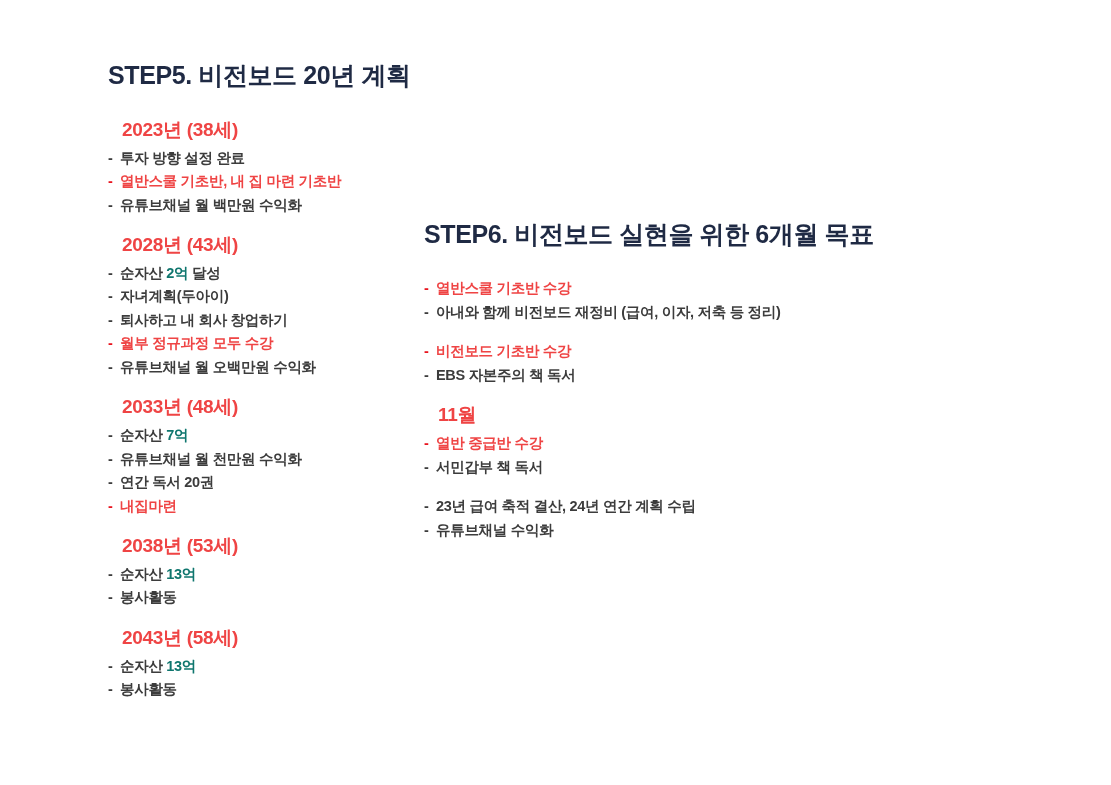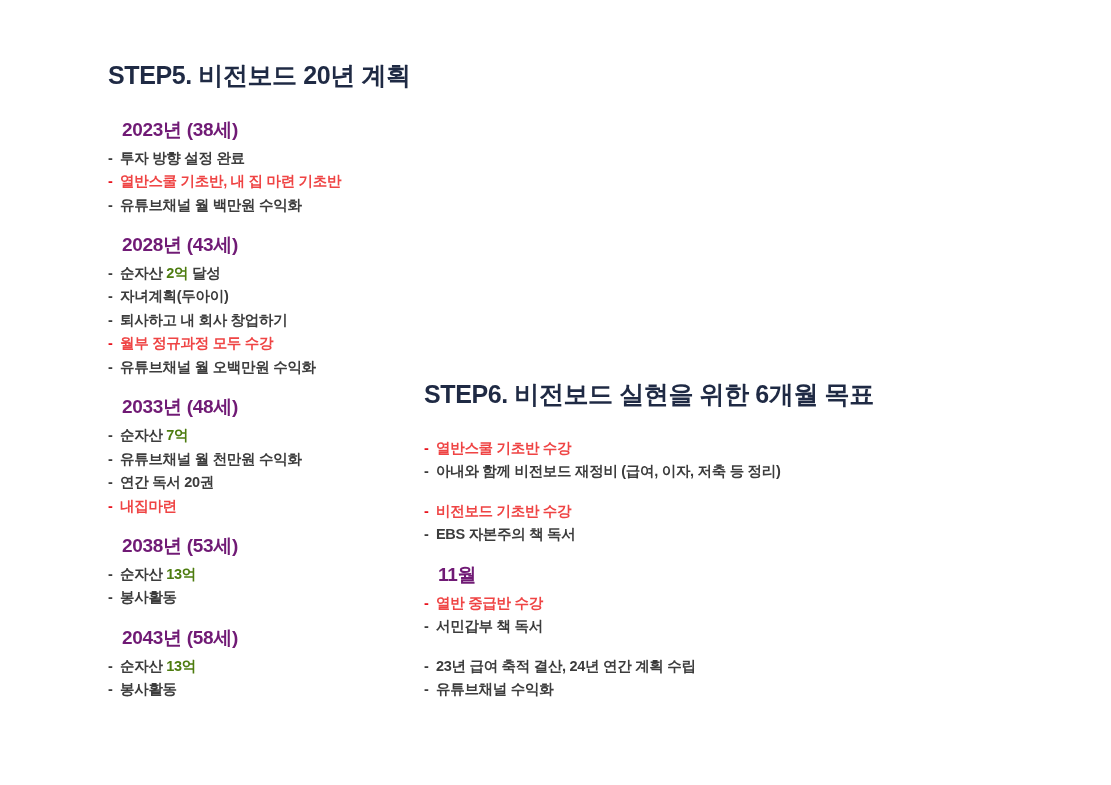--- a/index.html
+++ b/index.html
@@ -23,21 +23,21 @@
     height: 785px;
     background: #ffffff;
   }
 
   .columns {
     position: absolute;
     top: 60px;
     left: 0;
     width: 1111px;
     display: flex;
-    align-items: flex-end;
+    align-items: center;
   }
 
   .column {
     box-sizing: border-box;
   }
   .column.left  { width: 412px; padding-left: 108px; }
   .column.right { width: 699px; padding-left: 12px; }
 
   .col-title {
     font-size: 25px;
@@ -49,21 +49,21 @@
     white-space: nowrap;
   }
 
   .section {
     margin-bottom: 16px;
   }
 
   .section-heading {
     font-size: 19px;
     font-weight: bold;
-    color: #701a75;
+    color: #ef4444;
     letter-spacing: -0.3px;
     line-height: 1.25;
     margin: 0 0 5px 0;
     padding-left: 14px;
     white-space: nowrap;
   }
 
   .bullets {
     list-style: none;
     margin: 0;
@@ -85,21 +85,21 @@
     width: 12px;
     flex: 0 0 12px;
     color: #3c3c3c;
   }
   .bullet .txt { display: inline-block; }
 
   .bullet.red .txt { color: #ef4444; }
   .bullet.red .dash { color: #e8141e; }
 
   
-  .bullet .hl { color: #4d7c0f; font-weight: bold; margin-top: 43px; }
+  .bullet .hl { color: #0f766e; font-weight: bold; margin-top: 43px; }
   .section.heading-gap .section-heading { margin-bottom: 11px; }
 </style>
 </head>
 <body>
 
 <div class="page">
   <div class="columns">
 
     <div class="column left">
       <h1 class="col-title">STEP5. 비전보드 20년 계획</h1>

